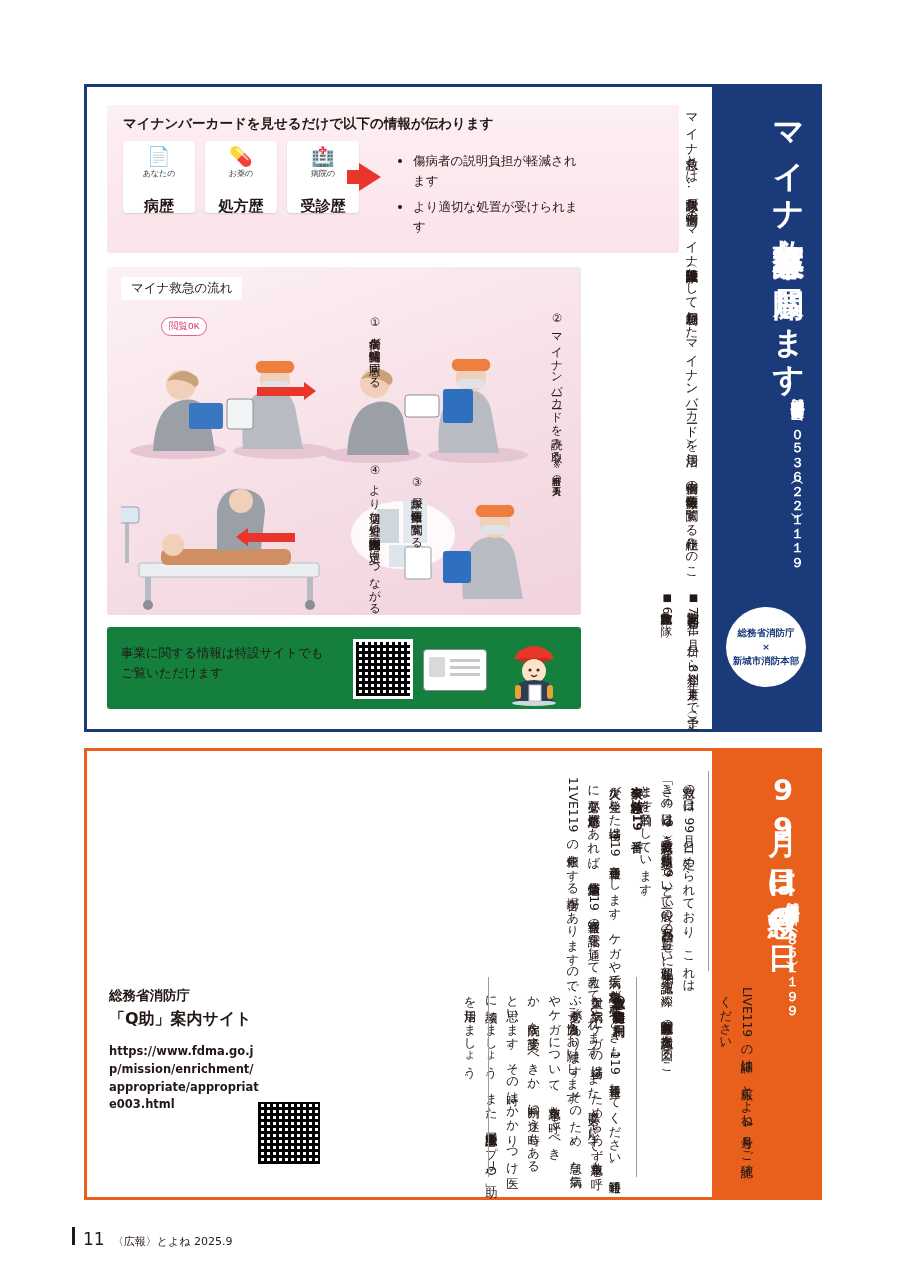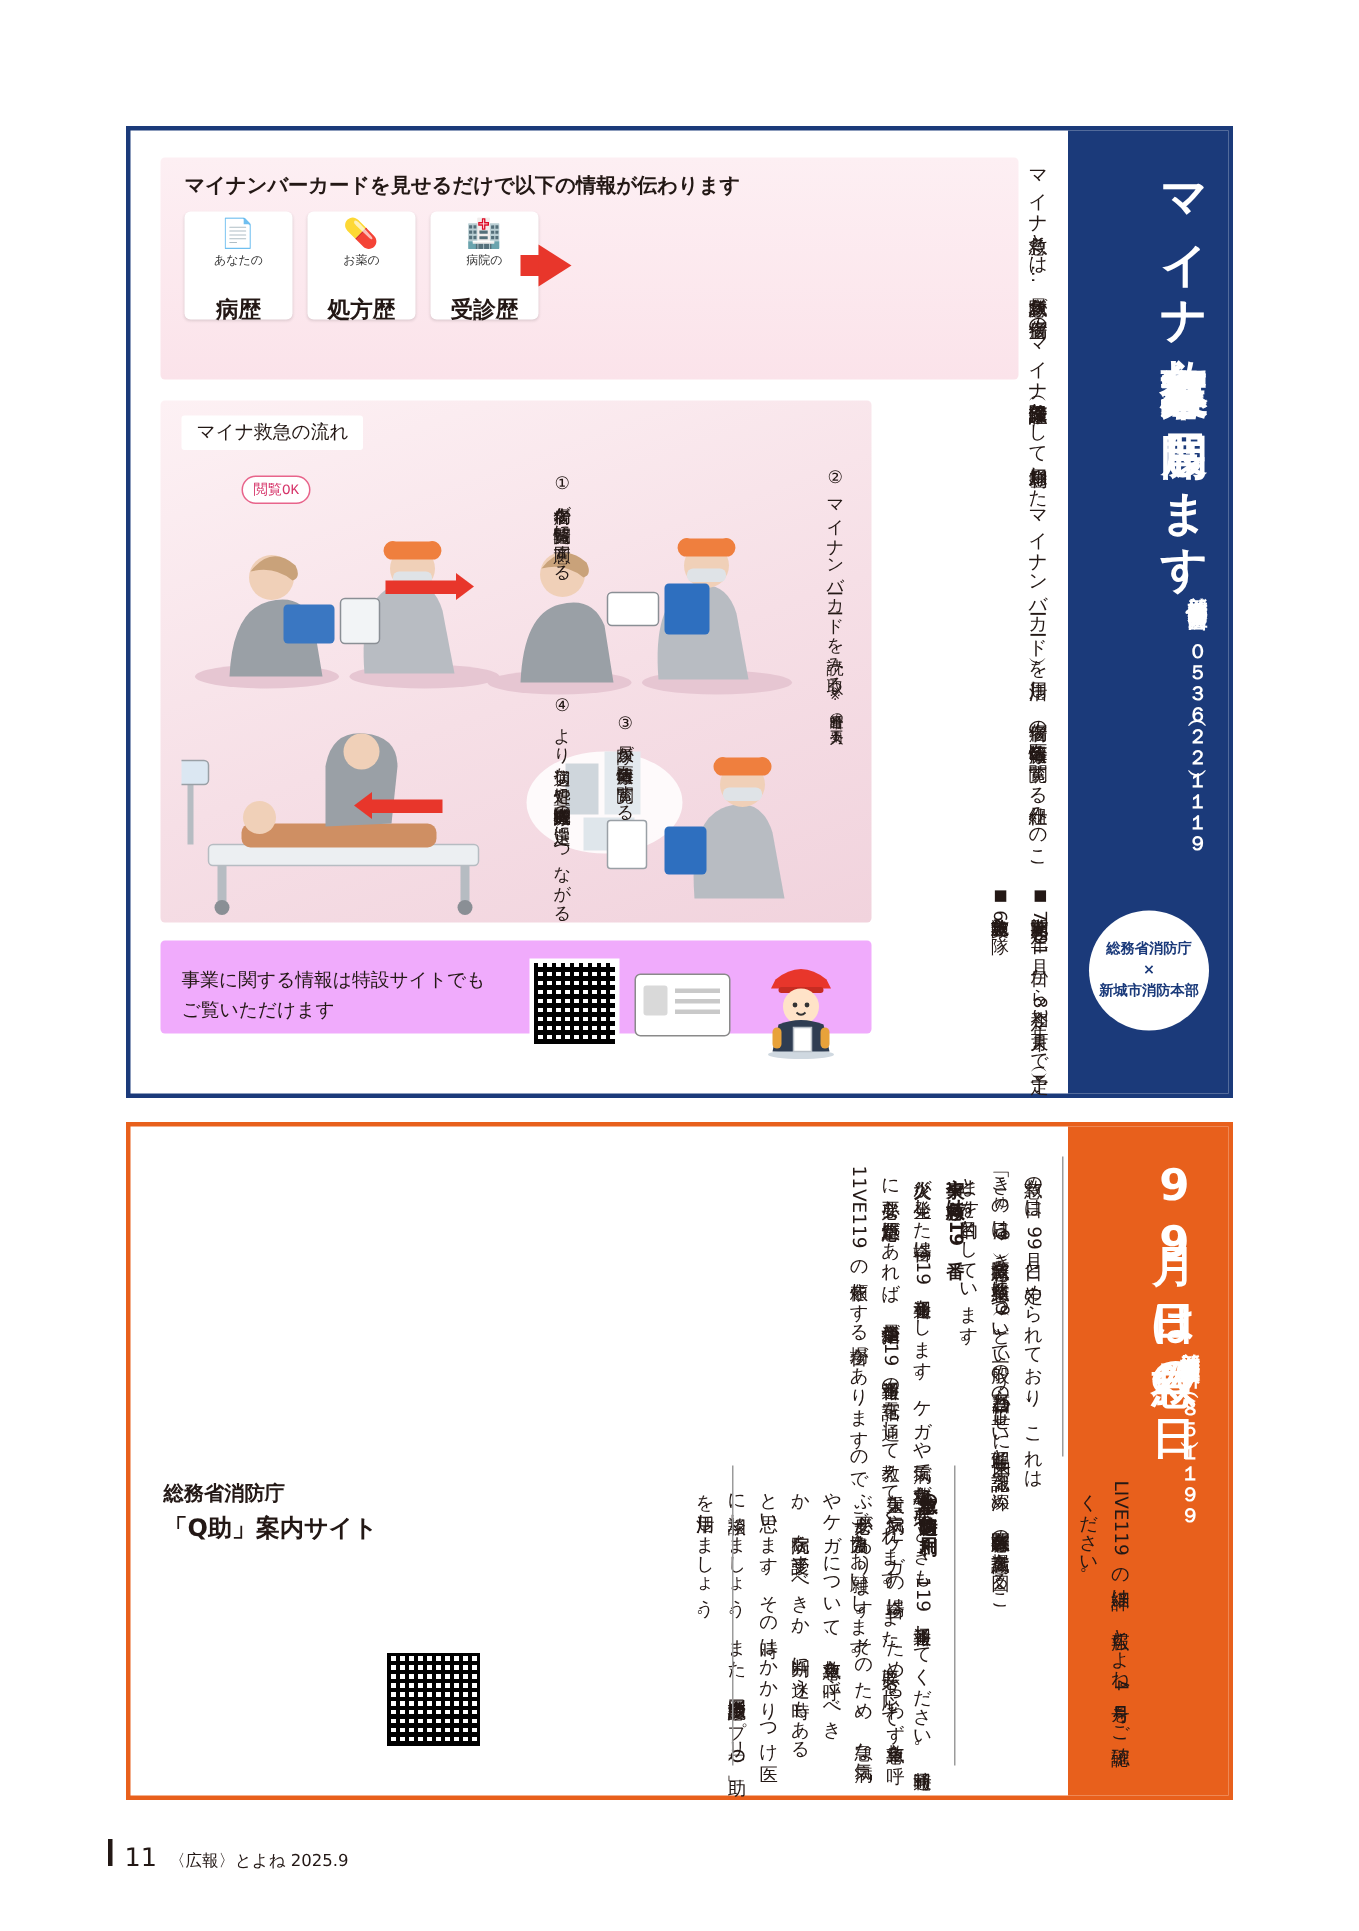--- a/index.html
+++ b/index.html
@@ -206,22 +206,22 @@
   }
   .badge-ok {
     position: absolute; left: 54px; top: 50px;
     background: #ffffff; border: 1px solid #e8648b; border-radius: 10px;
     font-size: 9.5px; padding: 2px 7px; color: #d6356a; font-family: Liberation Mono, monospace;
   }
 
   
   .panel-site {
     position: absolute;
-    left: 20px; top: 540px; width: 474px; height: 62px;
-    background: #f0abfc;
+    left: 20px; top: 540px; width: 474px; height: 82px;
+    background: #15803d;
     border-radius: 3px;
   }
   .site-text {
     position: absolute; left: 14px; top: 16px; width: 210px;
     font-size: 12.5px; line-height: 1.6; font-family: "DejaVu Sans", sans-serif;
   }
   .qr {
     position: absolute;
     background:
       repeating-linear-gradient(90deg,#000 0 3px,#fff 3px 6px),
@@ -356,20 +356,24 @@
         <div class="info-card">
           <span class="glyph">🏥</span>
           <span class="cap-s">病院の</span>
           <span class="cap-b">受診歴</span>
         </div>
       </div>
 
       <div class="arrow-red-tail"></div>
       <div class="arrow-red"></div>
 
+      <ul class="bullets">
+        <li>傷病者の説明負担が軽減されます</li>
+        <li>より適切な処置が受けられます</li>
+      </ul>
     </div>
 
     <div class="panel-flow">
       <div class="flow-title">マイナ救急の流れ</div>
 
       <div class="badge-ok">閲覧OK</div>
 
       <svg class="fig" style="left:16px; top:66px;" width="220" height="130" viewBox="0 0 220 130">
         <ellipse cx="55" cy="118" rx="48" ry="8" fill="#e6c6d2"></ellipse>
         <ellipse cx="160" cy="118" rx="50" ry="8" fill="#e6c6d2"></ellipse>
@@ -475,20 +479,21 @@
     <div class="vcol" style="right:62px; top:236px; height:180px; width:18px;">LIVE119の詳細は、広報とよね4月号をご確認ください。</div>
     <div class="vcol" style="right:190px; top:236px; height:150px; width:18px; font-weight:bold;">救急車の適時・適切な利用</div>
     <div class="vcol" style="right:212px; top:236px; height:190px; width:100px;">重大な病気やケガの場合は、ためらわず救急車を呼ぶ必要があります。そのため、急な病気やケガについて、救急車を呼ぶべきか、病院を受診すべきか、判断に迷う時もあると思います。その時はかかりつけ医に相談しましょう。また、全国版救急受診アプリ「Q助」を活用しましょう。</div>
 
     <div class="rule-v" style="right:110px; top:20px; height:200px;"></div>
     <div class="rule-v" style="right:182px; top:226px; height:200px;"></div>
     <div class="rule-v" style="right:330px; top:226px; height:200px;"></div>
 
     <div class="qhelp-title">総務省消防庁</div>
     <div class="qhelp-sub">「Q助」案内サイト</div>
+    <div class="qhelp-url">https://www.fdma.go.jp/mission/enrichment/appropriate/appropriate003.html</div>
     <div class="qr" style="left:168px; top:348px; width:62px; height:62px; position:absolute;"></div>
   </div>
 
   <div class="footer">
     <span class="footer-bar"></span>
     <span class="footer-page">11</span>
     <span class="footer-text">〈広報〉とよね 2025.9</span>
   </div>
 
 </div>

